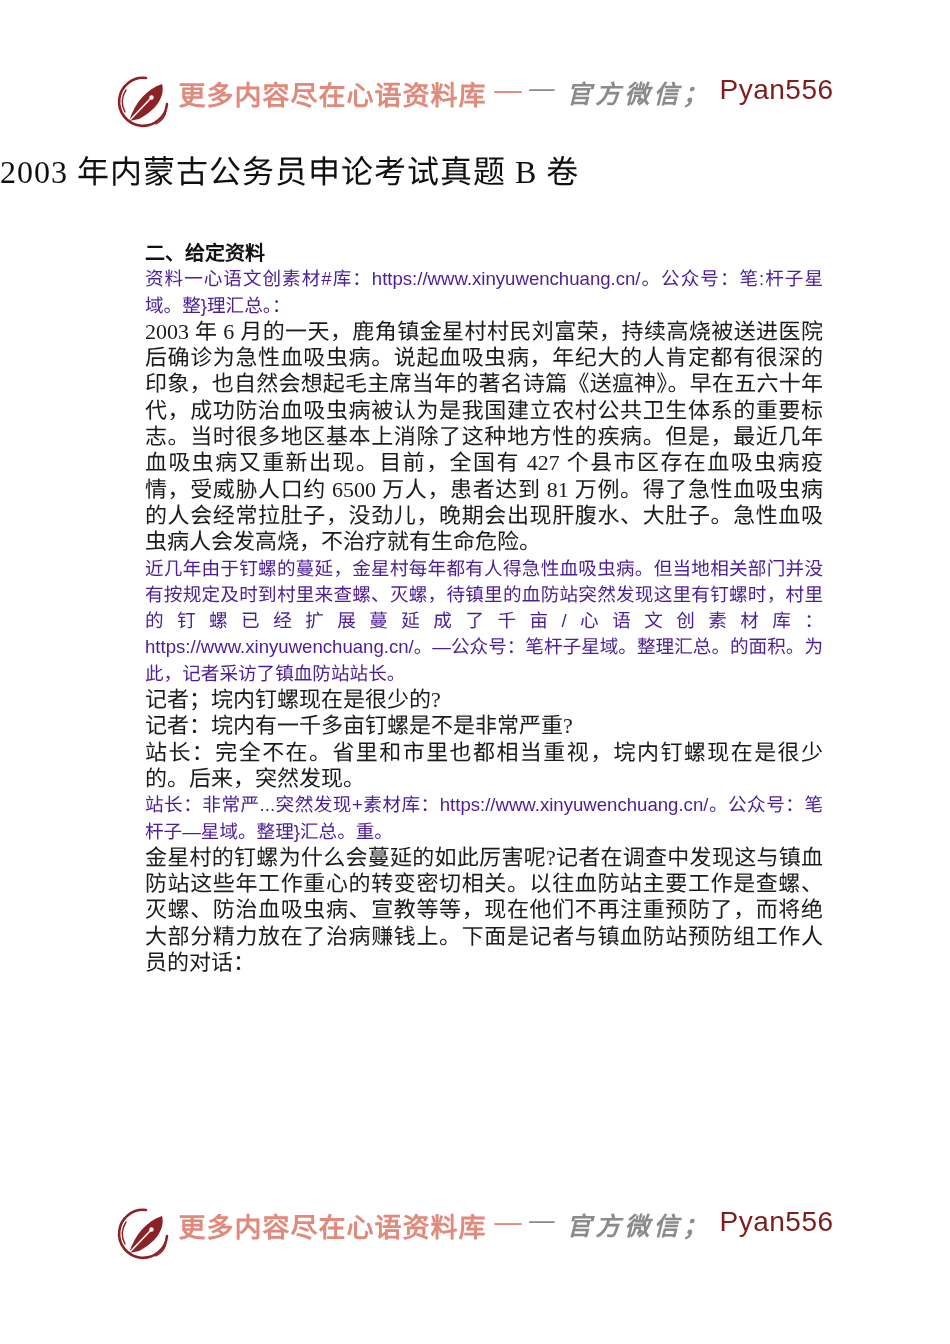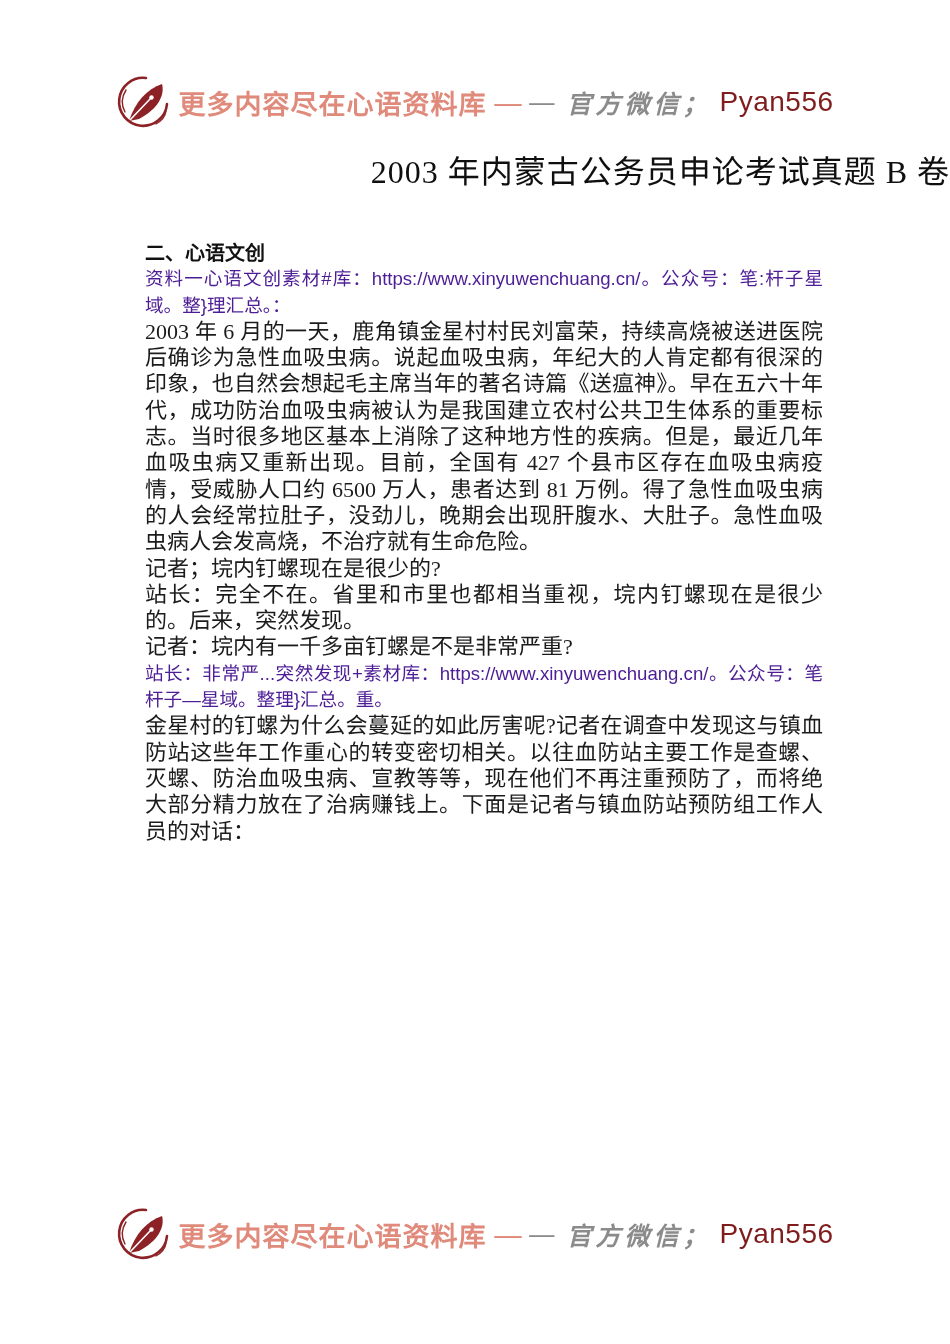--- a/index.html
+++ b/index.html
@@ -12,21 +12,20 @@
     font-family: "Liberation Serif", "DejaVu Serif", serif;
     color: #1b1b1b;
   }
 
   
   .brand-bar {
     position: absolute;
     left: 0;
     width: 950px;
     display: flex;
-    align-items: center;
     justify-content: center;
     gap: 8px;
     white-space: nowrap;
   }
   .brand-bar.top { top: 74px; }
   .brand-bar.bottom { top: 1206px; }
   .brand-logo { width: 54px; height: 56px; flex: 0 0 auto; }
   .brand-promo {
     font-family: "Liberation Serif", "DejaVu Serif", serif;
     font-weight: 700;
@@ -49,21 +48,21 @@
     color: #7f1d1d;
     letter-spacing: 0.5px;
   }
 
   
   .doc-title {
     position: absolute;
     top: 146px;
     left: 0;
     width: 950px;
-    text-align: right;
+    text-align: left;
     font-family: "Liberation Serif", "DejaVu Serif", serif;
     font-weight: 400;
     font-size: 32px;
     color: #0f0f0f;
     letter-spacing: 1px;
   }
 
   
   .content {
     position: absolute;
@@ -109,26 +108,27 @@
   <span class="brand-promo">更多内容尽在心语资料库</span>
     <span class="brand-dash-salmon">—</span>
     <span class="brand-wechat">—</span>
     <span class="brand-wechat">官方微信；</span>
   <span class="brand-id">Pyan556</span>
 </div>
 
 <h1 class="doc-title">2003 年内蒙古公务员申论考试真题 B 卷</h1>
 
 <div class="content">
-  <p class="section-heading">二、心语文创</p>
+  <p class="section-heading">二、给定资料</p>
   <p class="sans-text">资料一心语文创素材#库：https://www.xinyuwenchuang.cn/。公众号：笔:杆子星域。整}理汇总。：</p>
   <p class="serif-text">2003 年 6 月的一天，鹿角镇金星村村民刘富荣，持续高烧被送进医院后确诊为急性血吸虫病。说起血吸虫病，年纪大的人肯定都有很深的印象，也自然会想起毛主席当年的著名诗篇《送瘟神》。早在五六十年代，成功防治血吸虫病被认为是我国建立农村公共卫生体系的重要标志。当时很多地区基本上消除了这种地方性的疾病。但是，最近几年血吸虫病又重新出现。目前，全国有 427 个县市区存在血吸虫病疫情，受威胁人口约 6500 万人，患者达到 81 万例。得了急性血吸虫病的人会经常拉肚子，没劲儿，晚期会出现肝腹水、大肚子。急性血吸虫病人会发高烧，不治疗就有生命危险。</p>
+  <p class="sans-text">近几年由于钉螺的蔓延，金星村每年都有人得急性血吸虫病。但当地相关部门并没有按规定及时到村里来查螺、灭螺，待镇里的血防站突然发现这里有钉螺时，村里的钉螺已经扩展蔓延成了千亩/心语文创素材库：https://www.xinyuwenchuang.cn/。—公众号：笔杆子星域。整理汇总。的面积。为此，记者采访了镇血防站站长。</p>
   <p class="serif-text">记者；垸内钉螺现在是很少的?</p>
+  <p class="serif-text">记者：垸内有一千多亩钉螺是不是非常严重?</p>
   <p class="serif-text">站长：完全不在。省里和市里也都相当重视，垸内钉螺现在是很少的。后来，突然发现。</p>
-  <p class="serif-text">记者：垸内有一千多亩钉螺是不是非常严重?</p>
   <p class="sans-text">站长：非常严...突然发现+素材库：https://www.xinyuwenchuang.cn/。公众号：笔杆子—星域。整理}汇总。重。</p>
   <p class="serif-text">金星村的钉螺为什么会蔓延的如此厉害呢?记者在调查中发现这与镇血防站这些年工作重心的转变密切相关。以往血防站主要工作是查螺、灭螺、防治血吸虫病、宣教等等，现在他们不再注重预防了，而将绝大部分精力放在了治病赚钱上。下面是记者与镇血防站预防组工作人员的对话：</p>
 </div>
 
 <div class="brand-bar bottom">
   <svg class="brand-logo" viewBox="0 0 54 56" aria-hidden="true">
     <path d="M30 4 A 24 24 0 1 0 51 30" fill="none" stroke="#8c2126" stroke-width="2.6" stroke-linecap="round"></path>
     <path d="M10 16 Q 3 27 9 38" fill="none" stroke="#8c2126" stroke-width="1.4" stroke-linecap="round"></path>
     <path d="M13 47 C 19 28 31 15 46 10 C 49 21 42 35 23 45 Z" fill="#8c2126"></path>
     <path d="M14 46 L 35 24" stroke="#ffffff" stroke-width="1.6"></path>

